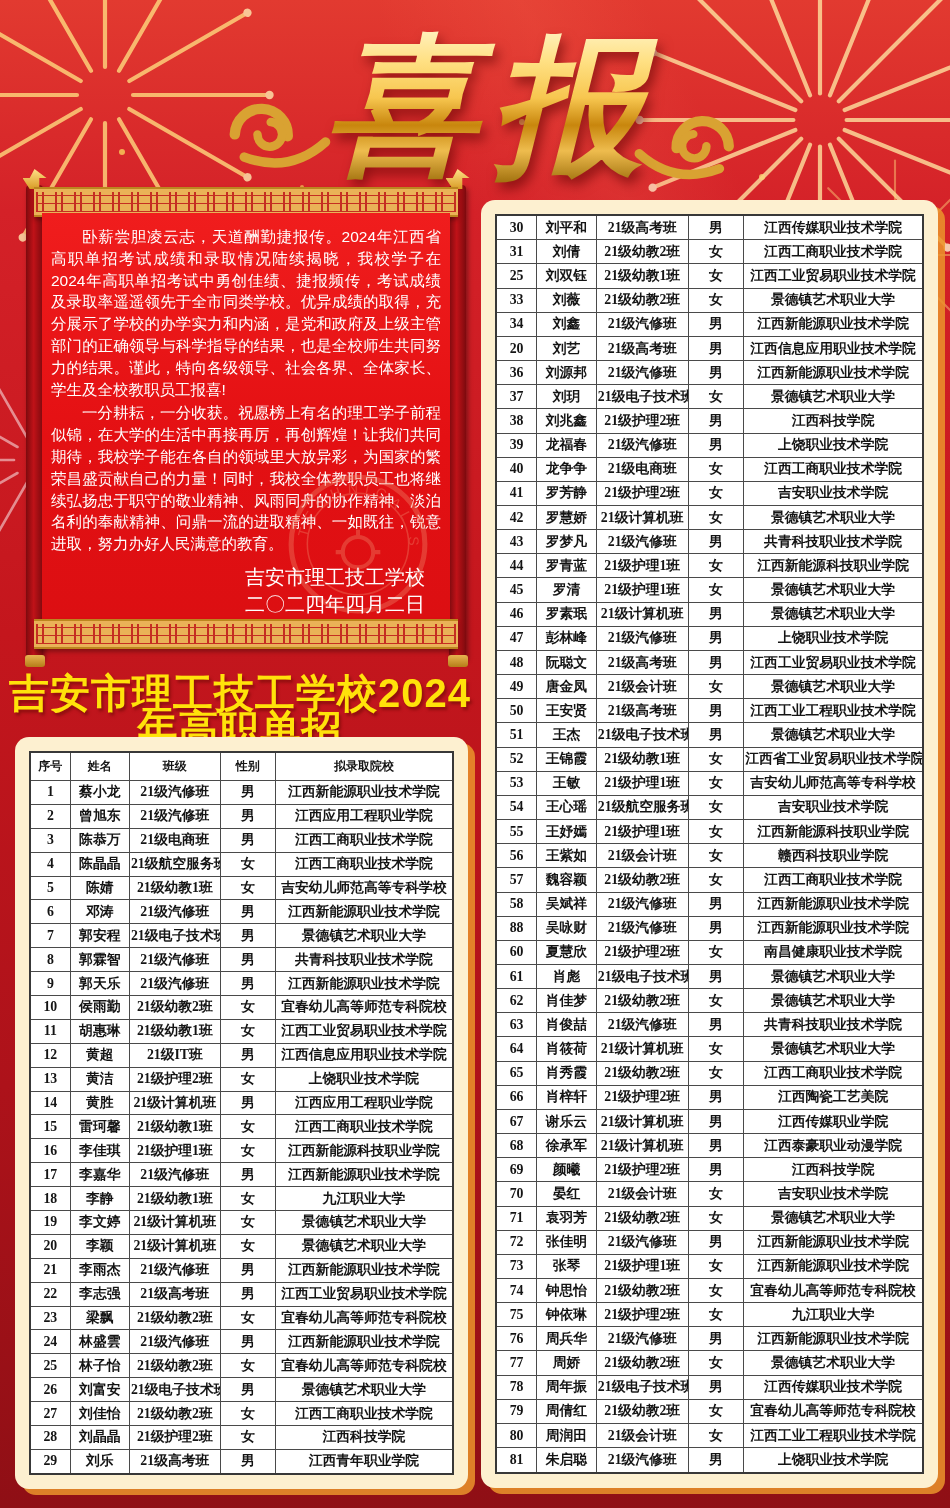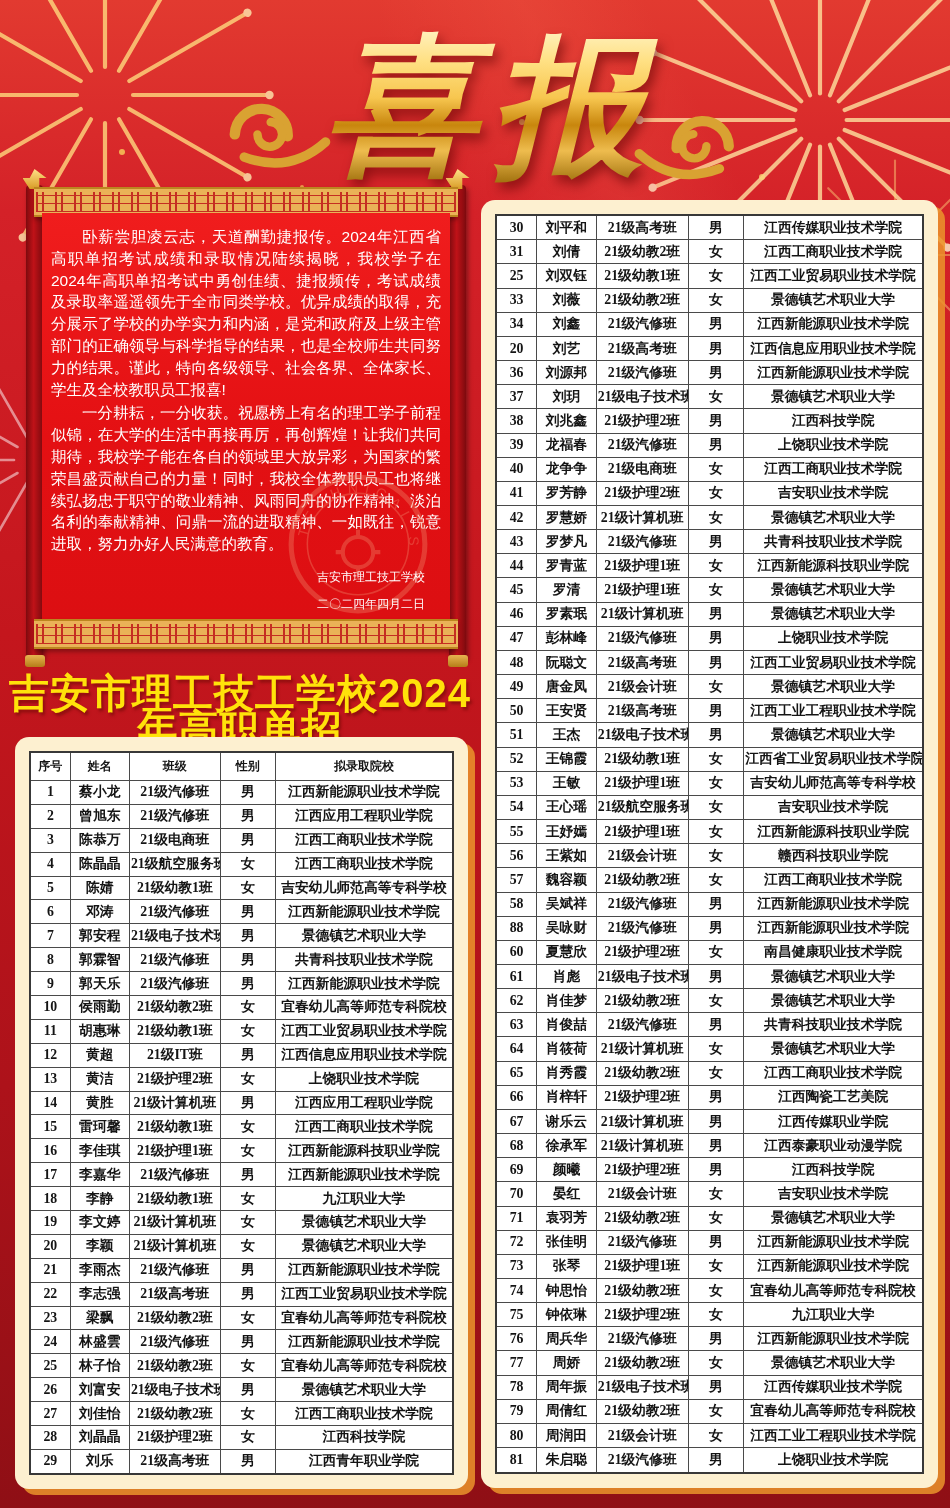--- a/index.html
+++ b/index.html
@@ -47,21 +47,21 @@
     border-top:2px solid #bc861f;border-bottom:2px solid #bc861f;box-shadow:0 3px 4px rgba(0,0,0,.3);}
   .band::before{content:"";position:absolute;inset:3px 2px;opacity:.9;background:
     repeating-linear-gradient(90deg,#c2201d 0 2px,transparent 2px 6px,#c2201d 6px 8px,transparent 8px 19px),
     repeating-linear-gradient(0deg,#c2201d 0 1.5px,transparent 1.5px 8px);}
   .band.top{top:14px}.band.bottom{top:446px}
   .scroll-body{position:absolute;left:32px;right:22px;top:40px;height:406px;box-sizing:border-box;
     background:linear-gradient(180deg,#f01d1d,#e41013 55%,#dc0f12);
     padding:13px 9px 0;color:#fff;font-size:15.5px;line-height:21.8px;text-align:justify;}
   .scroll-body p{margin:0 0 2px;text-indent:2em;}
   .sig{position:relative;z-index:2;text-align:right;padding-right:16px;margin-top:9px;
-    font-size:12px;line-height:27px;}
+    font-size:20px;line-height:27px;}
   .seal{position:absolute;right:16px;bottom:2px;width:152px;height:152px;opacity:.38;z-index:1;}
   
   .list-title{position:absolute;left:6px;top:675px;width:468px;text-align:center;font-weight:900;
     color:#ffe20a;text-shadow:2px 3px 3px rgba(110,10,5,.6);}
   .list-title div{font-size:40px;line-height:36px;letter-spacing:1px;}
   
   .panel{position:absolute;background:#fdf0d0;border-radius:14px;padding:14px;box-sizing:border-box;
     display:flex;box-shadow:7px 6px 0 rgba(235,148,44,.85);}
   .left-panel{left:15px;top:737px;width:453px;height:752px;}
   .right-panel{left:481px;top:200px;width:457px;height:1288px;}

